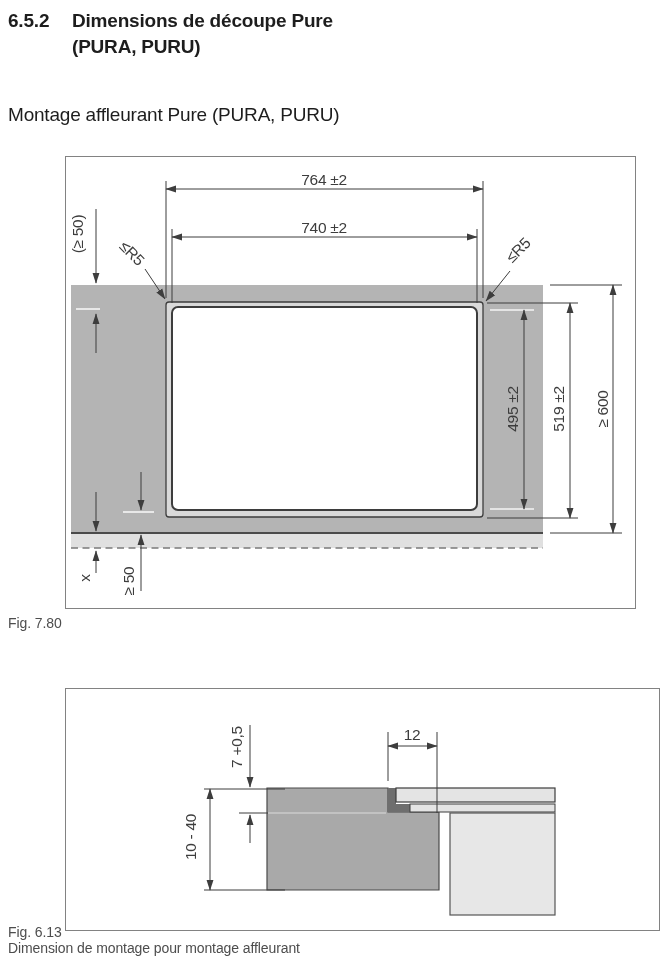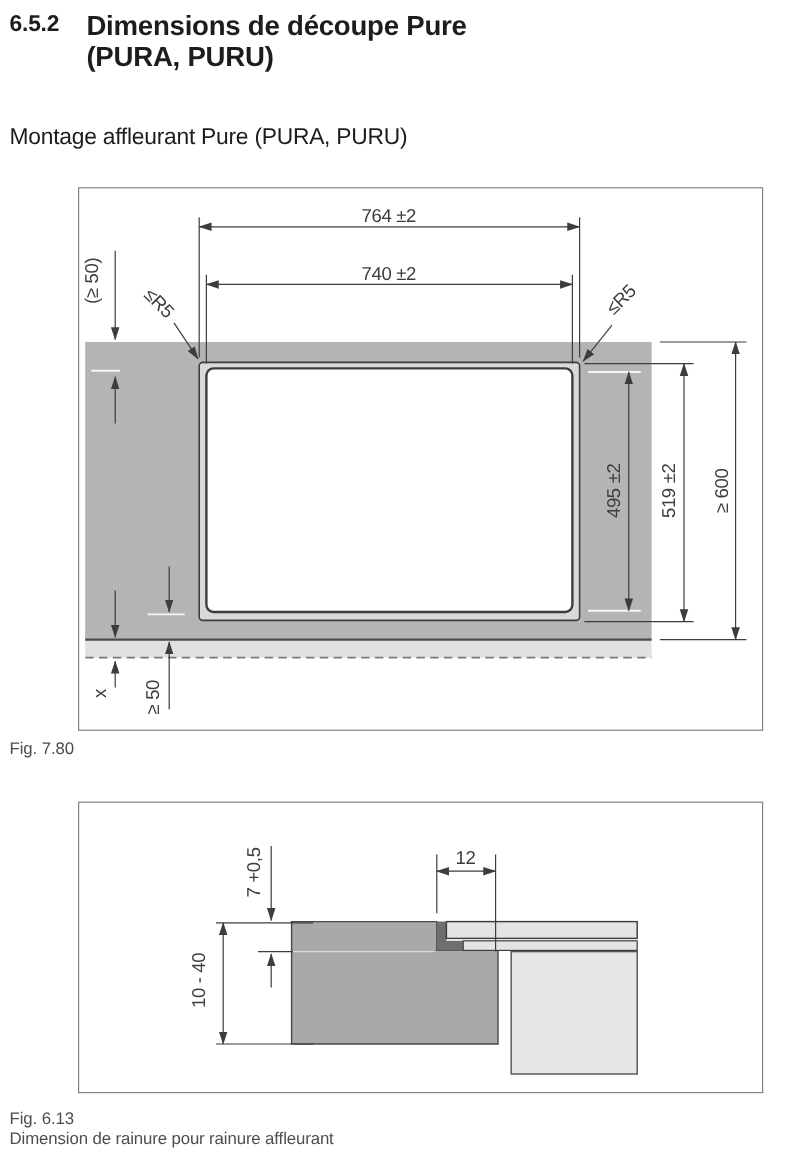--- a/index.html
+++ b/index.html
@@ -3,25 +3,25 @@
 <meta charset="utf-8">
 <style>
   html,body{margin:0;padding:0;background:#fff;}
   .page{
     position:relative;width:667px;height:966px;background:var(--page-bg,#fff);
     font-family:"Liberation Sans",sans-serif;color:var(--heading-text,#1d1d1d);
     overflow:hidden;
   }
   .heading{position:absolute;left:8px;top:8px;display:flex;letter-spacing:-0.2px;}
   .heading .num{width:64px;font-size:19px;font-weight:bold;line-height:26px;}
-  .heading .lines{font-size:23px;font-weight:bold;line-height:26px;}
+  .heading .lines{font-size:19px;font-weight:bold;line-height:26px;}
   .subheading{position:absolute;left:8px;top:104px;font-size:19px;font-weight:normal;letter-spacing:-0.2px;}
   .figbox{position:absolute;left:37px;width:569px;border:1.5px solid var(--frame-border,#828282);background:#fff;margin-left:28px;}
   .figbox.f1{top:156px;height:451px;}
-  .figbox.f2{top:668px;height:241px;}
+  .figbox.f2{top:688px;height:241px;padding-left:24px;}
   .figbox svg{display:block;}
   .caption{position:absolute;left:8px;display:flex;font-size:14px;color:var(--caption-text,#4d4d4d);letter-spacing:-0.1px;}
   .caption .lbl{width:72px;}
   .caption.c1{top:615px;}
   .caption.c2{top:924px;flex-direction:column;}
   
   .ln{stroke:var(--line,#3d3d3d);stroke-width:1;fill:none;}
   .ln2{stroke:#4a4a4a;stroke-width:2;fill:none;}
   .dash{stroke:#7a7a7a;stroke-width:1.5;fill:none;stroke-dasharray:7 4.5;}
   .wtick{stroke:#f5f5f5;stroke-width:1.6;fill:none;}
@@ -170,16 +170,16 @@
       <g>
         <line class="ln" x1="114" y1="201" x2="195" y2="201"></line>
         <line class="ln" x1="120" y1="100" x2="120" y2="201" marker-start="url(#ah2)" marker-end="url(#ah2)"></line>
         <text class="dimtxt" transform="rotate(-90 100 148)" x="100" y="148" text-anchor="middle" dominant-baseline="central">10 - 40</text>
       </g>
     </svg>
   </div>
 
   <div class="caption c2">
     <div class="lbl">Fig. 6.13</div>
-    <div>Dimension de rainure pour rainure affleurant</div>
+    <div>Dimension de montage pour montage affleurant</div>
   </div>
 
 </div>
 
 </body></html>

